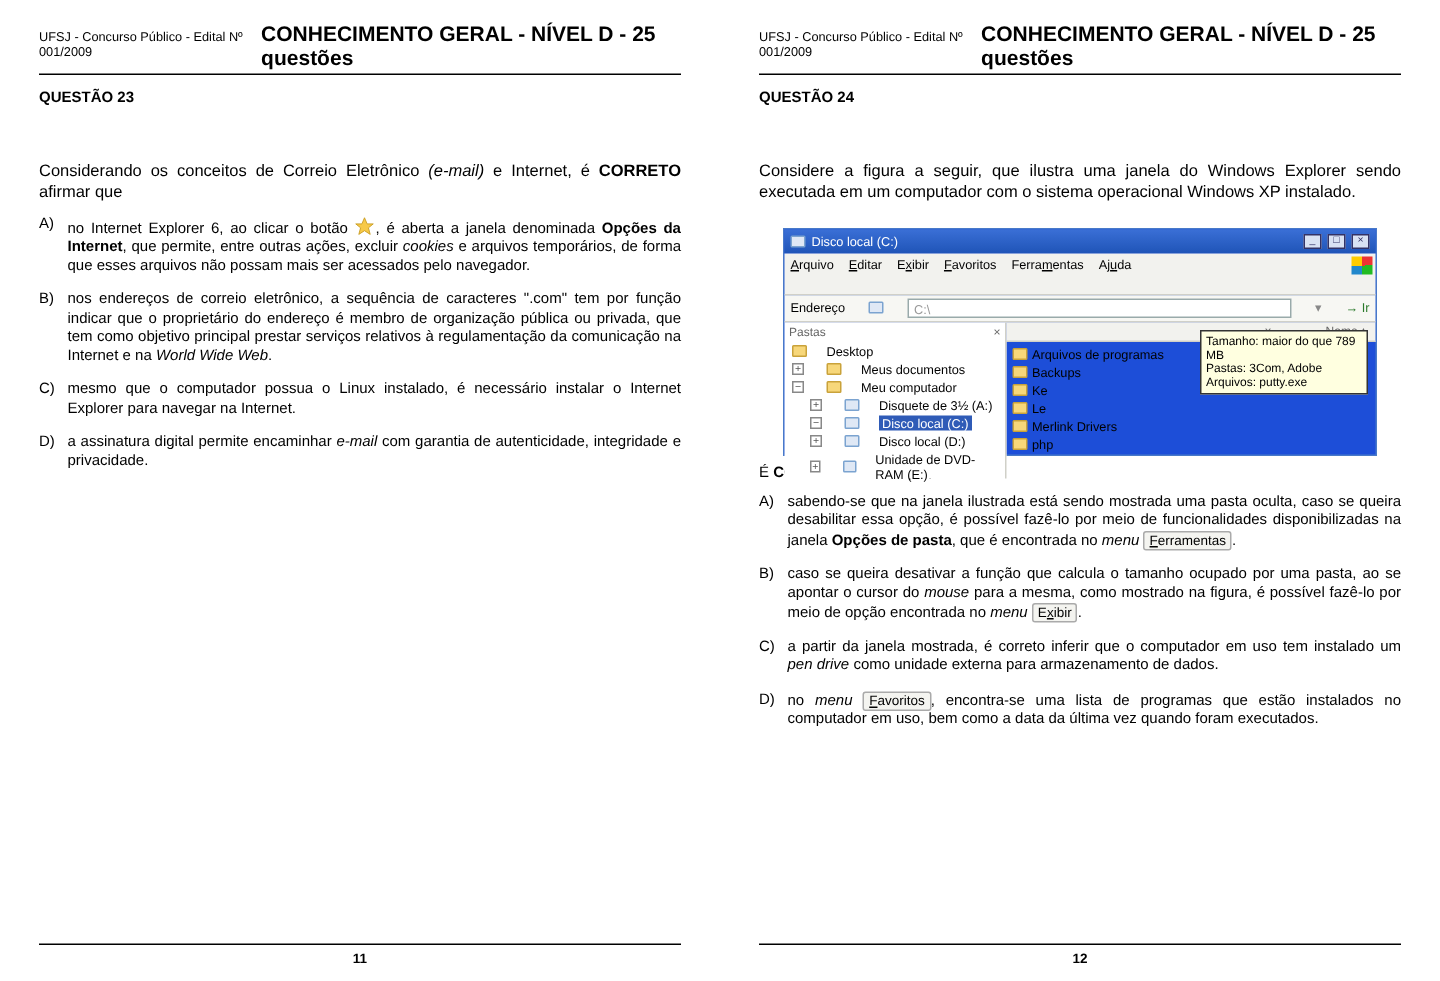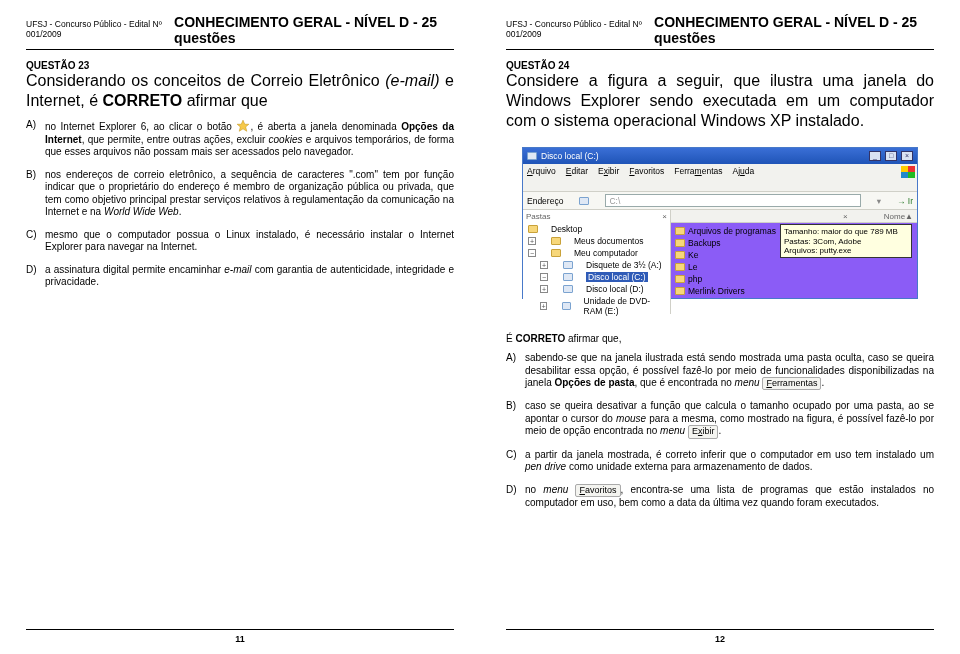--- a/index.html
+++ b/index.html
@@ -23,21 +23,21 @@
     display: flex;
     justify-content: space-between;
     align-items: baseline;
     border-bottom: 0;
     margin-bottom: 6px;
   }
   .hdr-left { font-size: 8.5px; }
   .hdr-right { font-size: 14px; font-weight: bold; }
   .header-underline { border-bottom: 0.5px solid #000; margin-top: -3px; margin-bottom: 8px;}
   .q-title { font-weight: bold; font-size: 10px; margin-top: 2px; }
-  .q-stem { font-size: 16px; line-height: 1.25; text-align: justify; margin-bottom: 8px; }
+  .q-stem { font-size: 11px; line-height: 1.25; text-align: justify; margin-bottom: 8px; margin-top: 37px; }
   .opt { display: flex; gap: 5px; font-size: 10px; line-height: 1.25; text-align: justify; margin-bottom: 10px; }
   .opt-letter { flex: 0 0 14px; }
   .opt-text { flex: 1; }
   b { font-weight: bold; }
   em.it { font-style: italic; }
   .star-icon {
     display: inline-block;
     width: 14px; height: 14px;
     vertical-align: -3px;
   }
@@ -56,23 +56,23 @@
     font-size: 9px;
     margin-top: auto;
     padding-top: 6px;
   }
   .page-num-line { border-top:0.5px solid #000; margin-bottom:4px; }
   
   .explorer {
     width: 396px;
     height: 152px;
     border: 1px solid #4879c9;
-    margin: 8px auto 28px auto;
+    margin: 8px auto 0 auto;
     font-size: 8.5px;
-    background:#8b5cf6;
+    background:#1d4ed8;
     position: relative;
   }
   .ex-title {
     background: linear-gradient(#3a6fd6,#1f54b7);
     color:#fff;
     height:16px; line-height:16px;
     padding:0 4px;
     display:flex; align-items:center; gap:4px;
   }
   .ex-title .spacer{flex:1}
@@ -100,21 +100,21 @@
   .ex-left li{display:flex;align-items:center;gap:13px;padding:1px 0;}
   .fld{width:10px;height:8px;background:#f7d77a;border:1px solid #c9a23a;border-radius:1px;}
   .drv{width:10px;height:8px;background:#dfe8f5;border:1px solid #7ba3d0;border-radius:1px;}
   .ex-right{flex:1;padding:0;}
   .ex-right .colh{background:#f2f2ee;border-bottom:1px solid #d0d0c8;height:13px;line-height:13px;padding:0 4px;color:#666;font-size:8px;display:flex;align-items:center;}
   .ex-right .colh .x{margin-left:auto;margin-right:36px;color:#666;}
   .ex-right ul{list-style:none;padding:2px 4px;}
   .ex-right li{display:flex;align-items:center;gap:3px;padding:1px 0;}
   .tooltip{
     position:absolute; right:5px; bottom:40px;
-    width:132px; background:#ffffe0;border:1px solid #333;
+    width:112px; background:#ffffe0;border:1px solid #333;
     font-size:8px; padding:2px 3px; line-height:1.15;
   }
   .hl{background:#2f5bb7;color:#fff;padding:0 2px;}
   .plus{display:inline-block;width:8px;height:8px;border:1px solid #888;font-size:7px;line-height:7px;text-align:center;margin-right:2px;color:#555;}
   .prompt{margin-top:6px;margin-bottom:8px;font-size:10px;}
 </style>
 </head>
 <body>
 
 <div class="page">
@@ -252,25 +252,25 @@
           <li>
               <span class="fld"></span>
               <span>Ke</span>
             </li>
           <li>
               <span class="fld"></span>
               <span>Le</span>
             </li>
           <li>
               <span class="fld"></span>
+              <span>Merlink Drivers</span>
+            </li>
+          <li>
+              <span class="fld"></span>
               <span>php</span>
-            </li>
-          <li>
-              <span class="fld"></span>
-              <span>Merlink Drivers</span>
             </li>
         </ul>
       </div>
     </div>
     <div class="tooltip">
       <div>Tamanho: maior do que 789 MB</div>
       <div>Pastas: 3Com, Adobe</div>
       <div>Arquivos: putty.exe</div>
     </div>
   </div>

